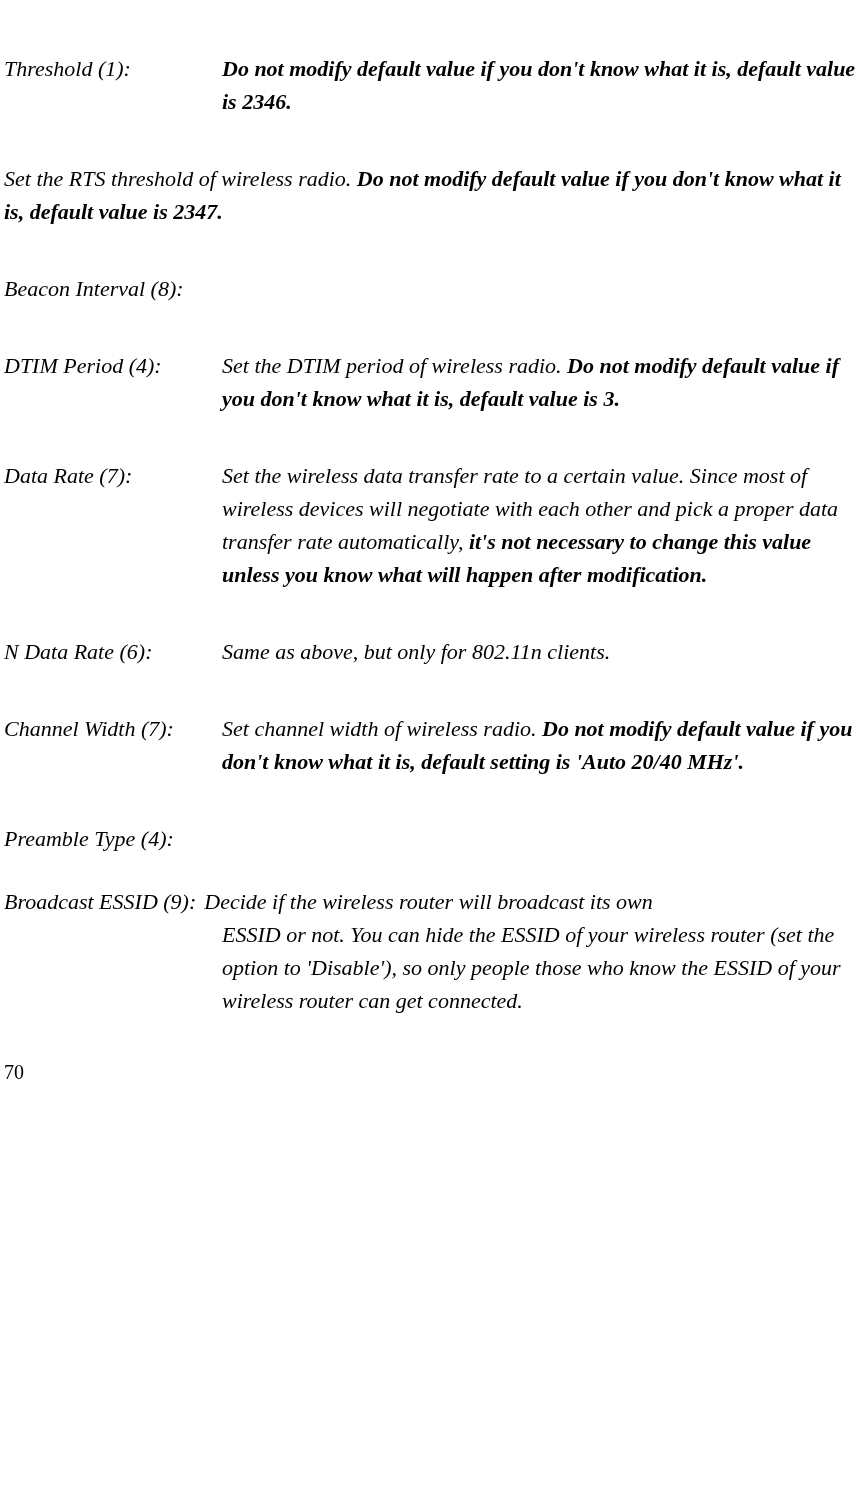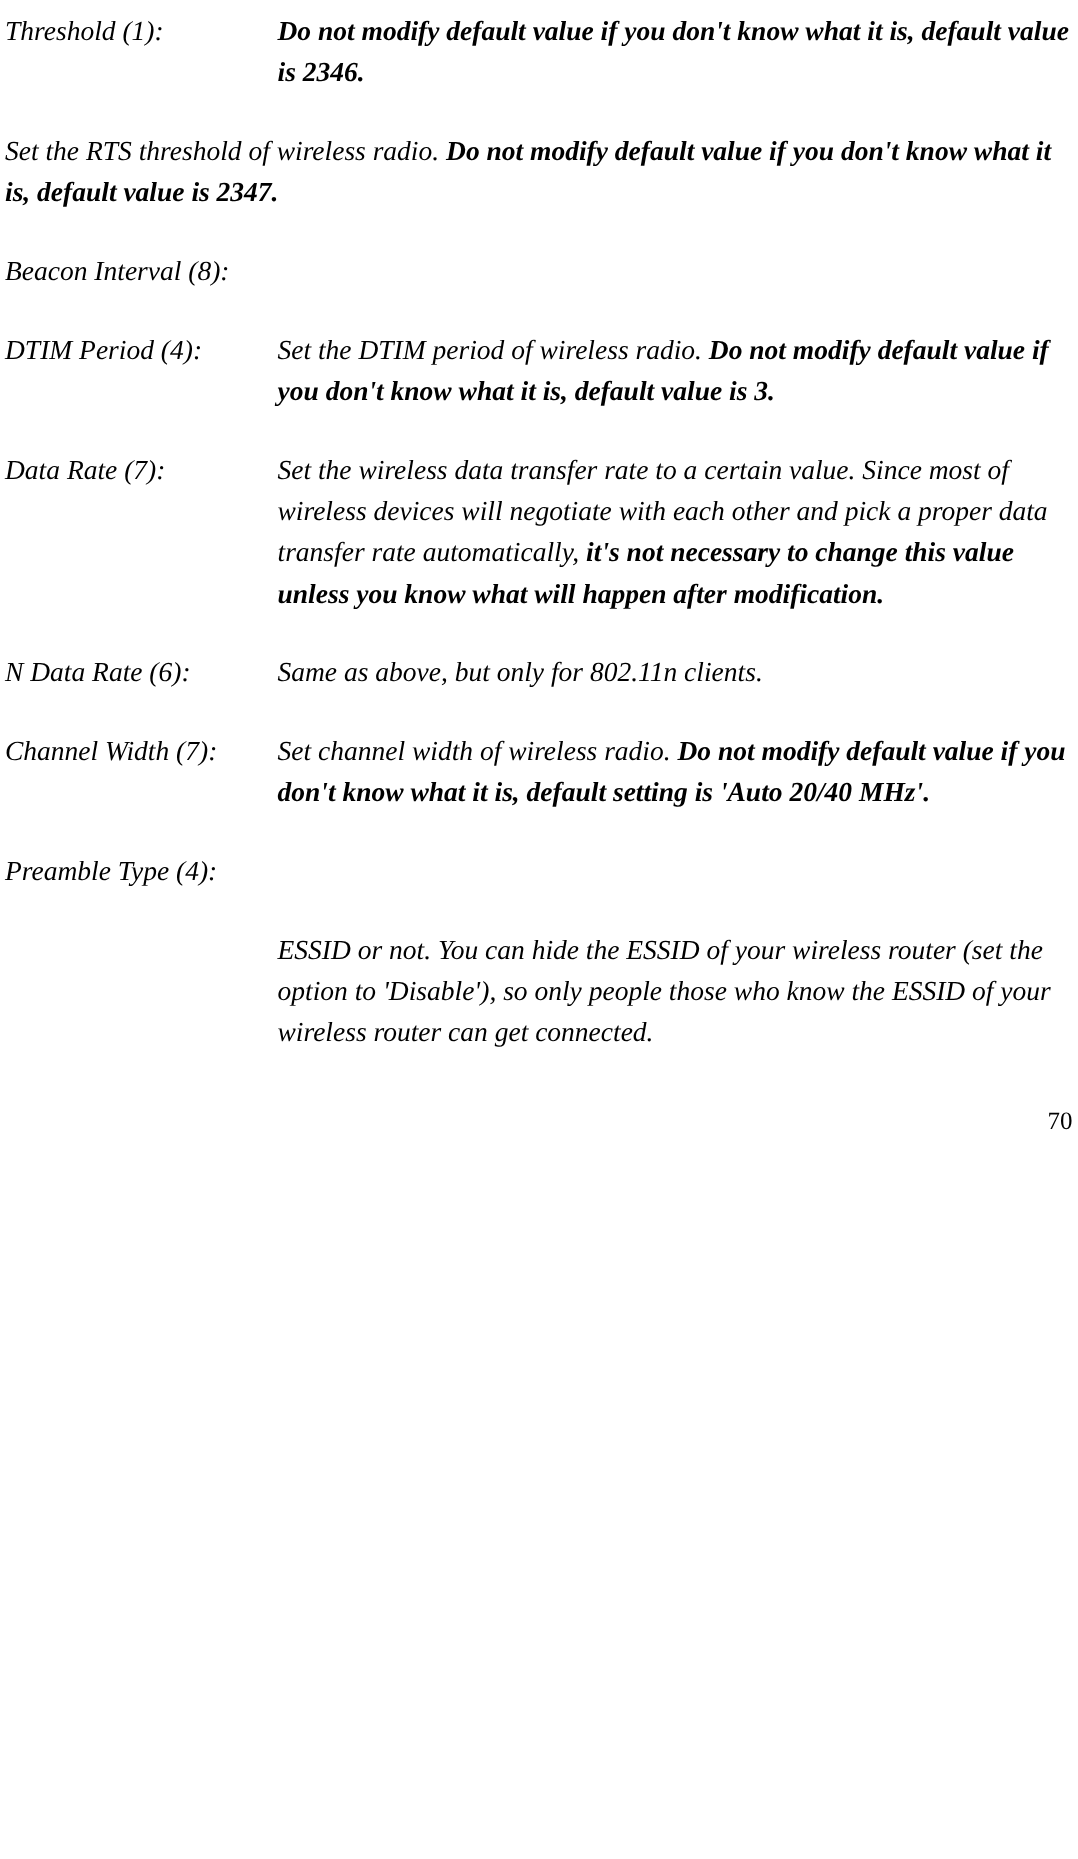--- a/index.html
+++ b/index.html
@@ -13,33 +13,34 @@
       line-height: 1.5;
       color: #000;
       background: #fff;
       width: 862px;
       padding: 8px 4px 30px 4px;
       font-style: italic;
     }
     .entry {
       display: flex;
       margin-bottom: 30px;
+      margin-top: 44px;
     }
     .label {
       flex: 0 0 218px;
       padding-right: 8px;
     }
     .desc {
       flex: 1;
     }
     .bold {
       font-weight: bold;
     }
     .page-number {
-      text-align: right;
+      text-align: left;
       font-style: normal;
       font-size: 20px;
       margin-top: 40px;
     }
     .entry-wide .label {
       flex: 0 0 auto;
       white-space: nowrap;
     }
     .entry-wide {
       display: block;
@@ -102,16 +103,20 @@
   <div class="desc">
     <span>Set channel width of wireless radio. </span><span class="bold">Do not modify default value if you don't know what it is, default setting is 'Auto 20/40 MHz'.</span>
   </div>
 </div>
 
 <div class="entry">
   <div class="label">Preamble Type (4):</div>
 </div>
 
 <div class="entry-wide">
+  <div class="first-line">
+    <span class="label">Broadcast ESSID (9): </span>
+    <span class="desc-inline">Decide if the wireless router will broadcast its own</span>
+  </div>
   <span class="desc-cont">ESSID or not. You can hide the ESSID of your wireless router (set the option to 'Disable'), so only people those who know the ESSID of your wireless router can get connected.</span>
 </div>
 
 <div class="page-number">70</div>
 
 </body></html>

